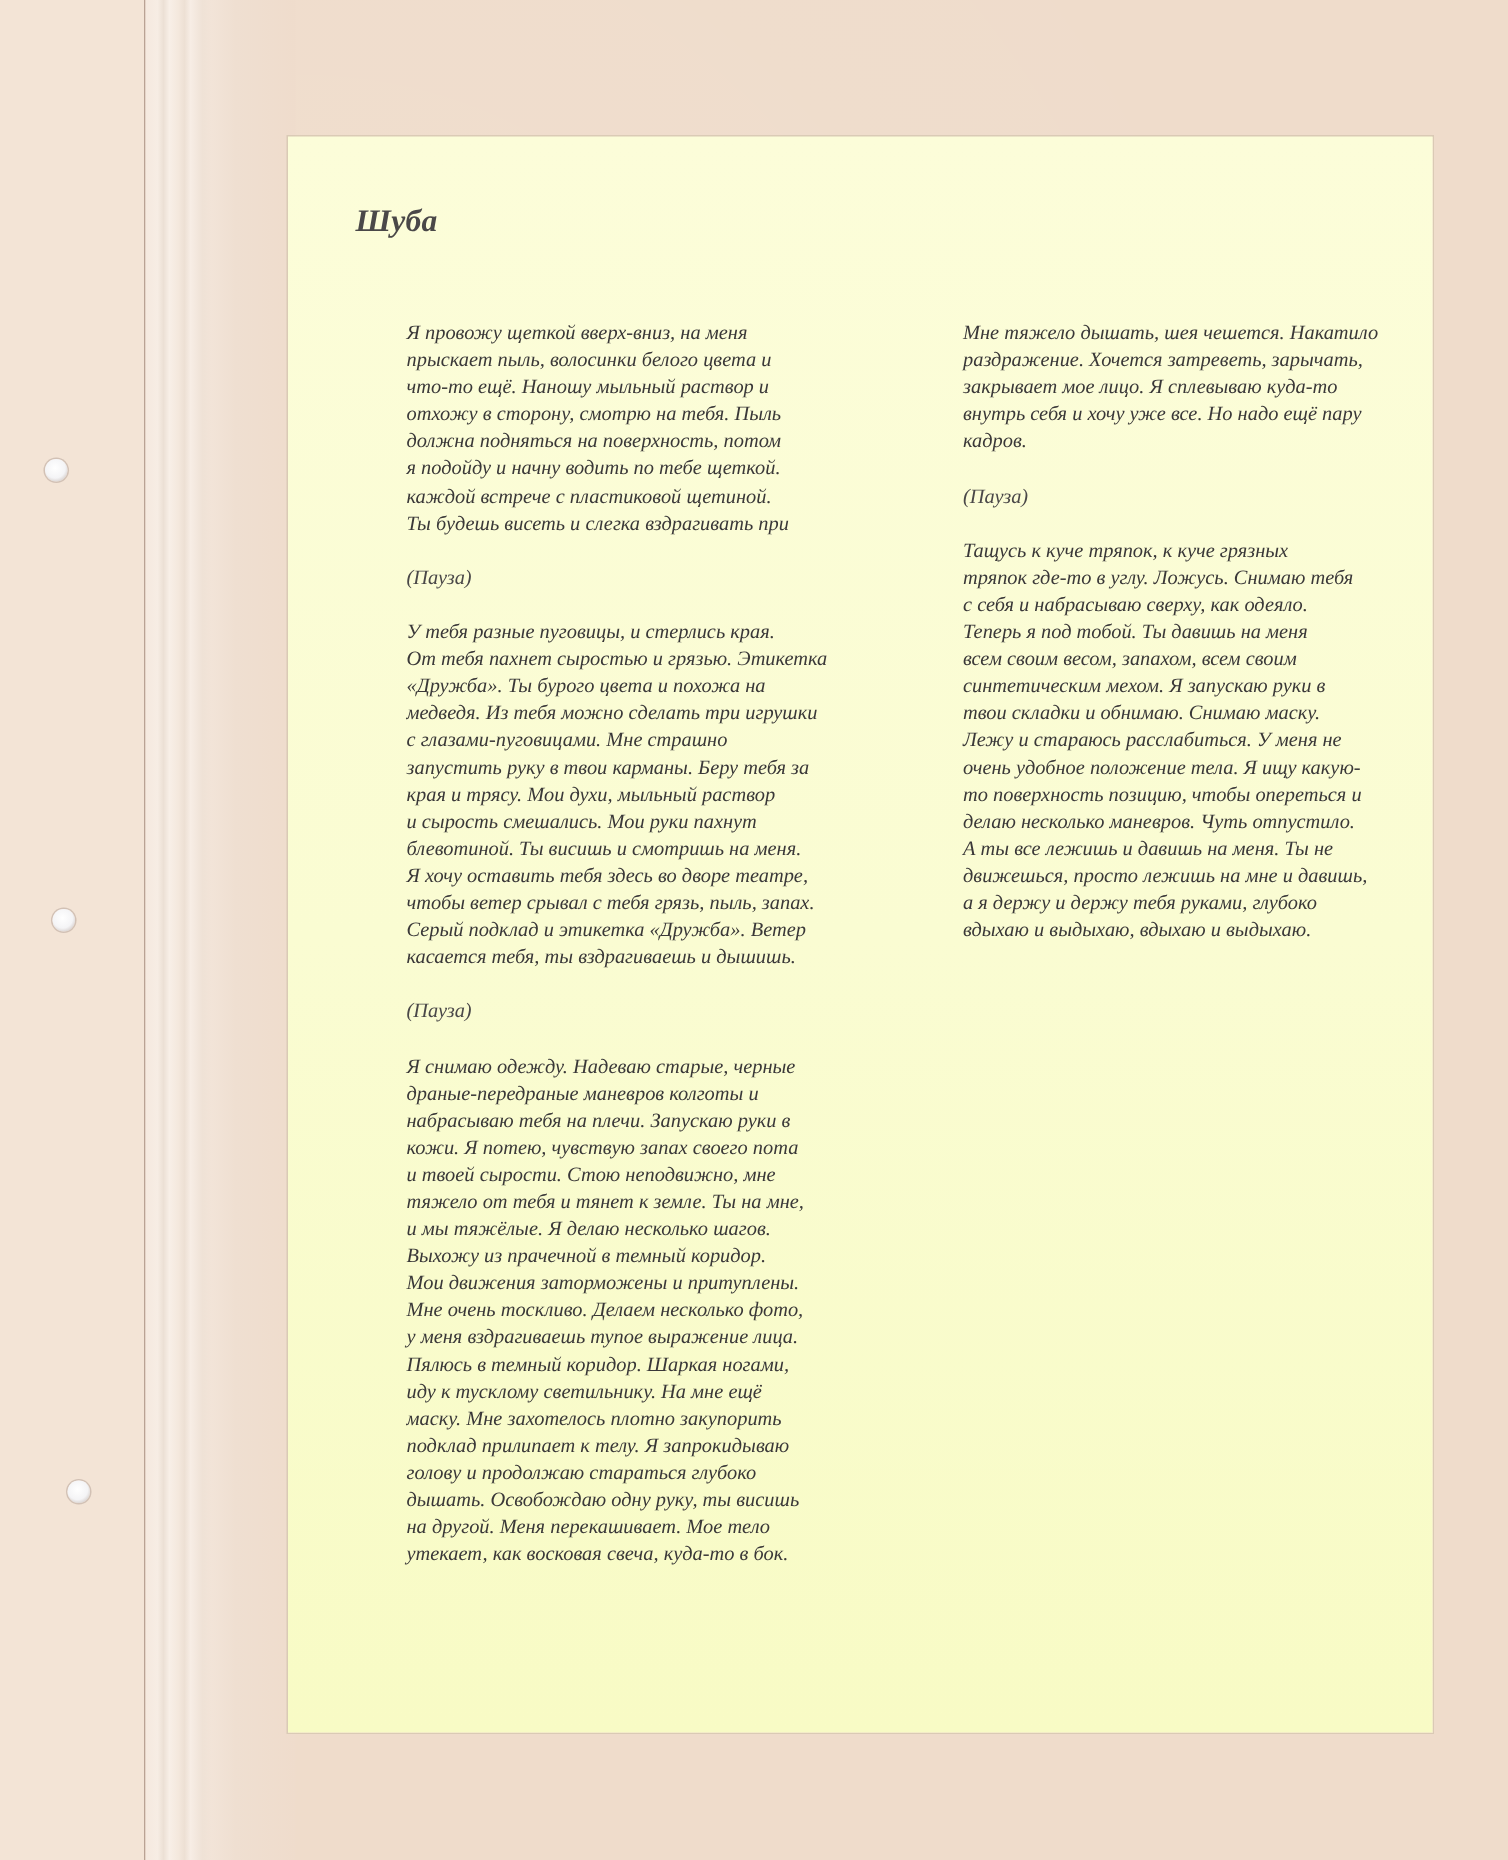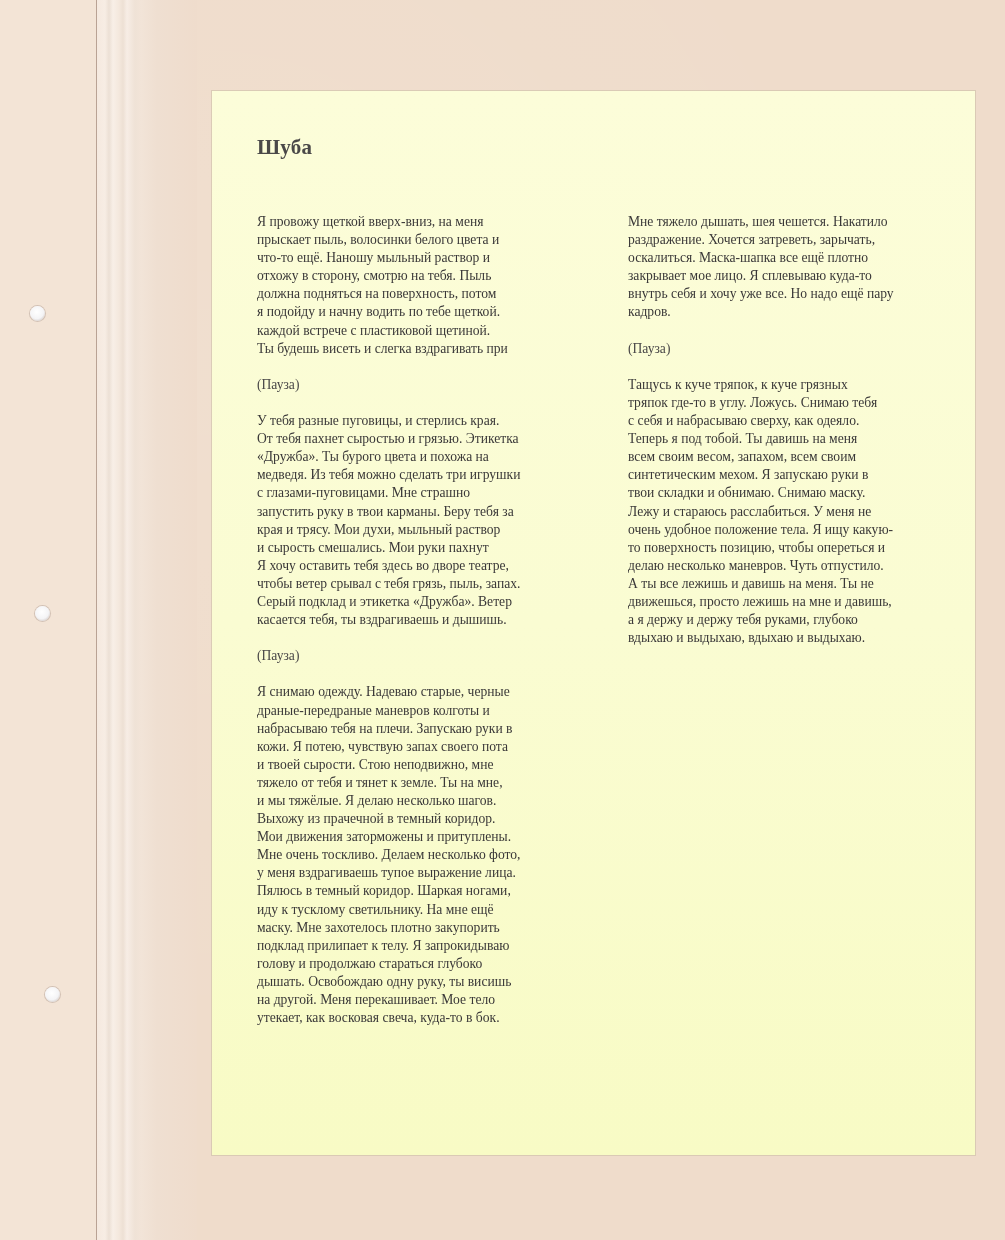--- a/index.html
+++ b/index.html
@@ -28,32 +28,33 @@
       #f5e9df 0px, #f7ede4 8px, #ece0d5 12px, #f8efe7 16px,
       #f4e8dd 22px, #ede0d4 26px, #f7ede5 30px, #efe2d6 38px,
       #f2e4d8 44px, #efdfd1 60px, #efdccc 100px);
   }
   .hole {
     position: absolute; width: 15px; height: 15px; border-radius: 50%;
     background: radial-gradient(circle at 45% 40%, #ffffff 0%, #f4f4f6 55%, #cfc7c4 85%, #a89a93 100%);
     box-shadow: 0 0 0 1px rgba(150,130,120,0.35);
   }
   .sheet {
-    position: absolute; left: 212px; top: 91px; width: 763px; height: 1064px;
+    position: absolute; left: 192px; top: 91px; width: 763px; height: 1064px;
     background: linear-gradient(180deg, #fcfdd9 0%, #fafcd2 50%, #f8fbc5 100%);
     box-shadow: 0 0 0 1px rgba(180,170,140,0.35);
+    font-style: italic;
   }
   .title {
     position: absolute; left: 45px; top: 44px; margin: 0;
     font-size: 21px; font-weight: bold; color: #4a4848;
     letter-spacing: 0.2px;
   }
   .column {
     position: absolute; color: #3a3838;
-    font-size: 13.6px; line-height: 18.1px;
+    font-size: 13.6px; line-height: 18.1px; margin-left: 34px;
   }
   .col-left { left: 45px; top: 122px; width: 310px; }
   .col-right { left: 416px; top: 122px; width: 310px; }
   .para { margin: 0 0 18.1px 0; white-space: nowrap; }
   .line { display: block; }
   .pause { color: #4a4848; }
 </style>
 </head>
 <body>
 
@@ -85,20 +86,21 @@
       </p>
       <p class="para">
         <span class="line">У тебя разные пуговицы, и стерлись края.</span>
         <span class="line">От тебя пахнет сыростью и грязью. Этикетка</span>
         <span class="line">«Дружба». Ты бурого цвета и похожа на</span>
         <span class="line">медведя. Из тебя можно сделать три игрушки</span>
         <span class="line">с глазами-пуговицами. Мне страшно</span>
         <span class="line">запустить руку в твои карманы. Беру тебя за</span>
         <span class="line">края и трясу. Мои духи, мыльный раствор</span>
         <span class="line">и сырость смешались. Мои руки пахнут</span>
+        <span class="line">блевотиной. Ты висишь и смотришь на меня.</span>
         <span class="line">Я хочу оставить тебя здесь во дворе театре,</span>
         <span class="line">чтобы ветер срывал с тебя грязь, пыль, запах.</span>
         <span class="line">Серый подклад и этикетка «Дружба». Ветер</span>
         <span class="line">касается тебя, ты вздрагиваешь и дышишь.</span>
       </p>
       <p class="para pause">
         <span class="line">(Пауза)</span>
       </p>
       <p class="para">
         <span class="line">Я снимаю одежду. Надеваю старые, черные</span>
@@ -119,21 +121,20 @@
         <span class="line">голову и продолжаю стараться глубоко</span>
         <span class="line">дышать. Освобождаю одну руку, ты висишь</span>
         <span class="line">на другой. Меня перекашивает. Мое тело</span>
         <span class="line">утекает, как восковая свеча, куда-то в бок.</span>
       </p>
     </div>
   <div class="column col-right" id="col-1">
       <p class="para">
         <span class="line">Мне тяжело дышать, шея чешется. Накатило</span>
         <span class="line">раздражение. Хочется затреветь, зарычать,</span>
-        <span class="line">оскалиться. Маска-шапка все ещё плотно</span>
         <span class="line">закрывает мое лицо. Я сплевываю куда-то</span>
         <span class="line">внутрь себя и хочу уже все. Но надо ещё пару</span>
         <span class="line">кадров.</span>
       </p>
       <p class="para pause">
         <span class="line">(Пауза)</span>
       </p>
       <p class="para">
         <span class="line">Тащусь к куче тряпок, к куче грязных</span>
         <span class="line">тряпок где-то в углу. Ложусь. Снимаю тебя</span>

